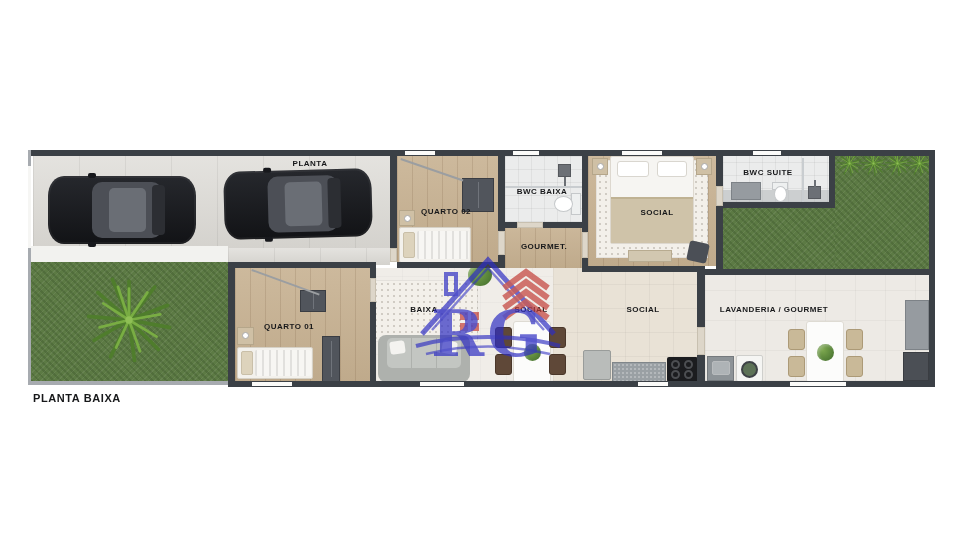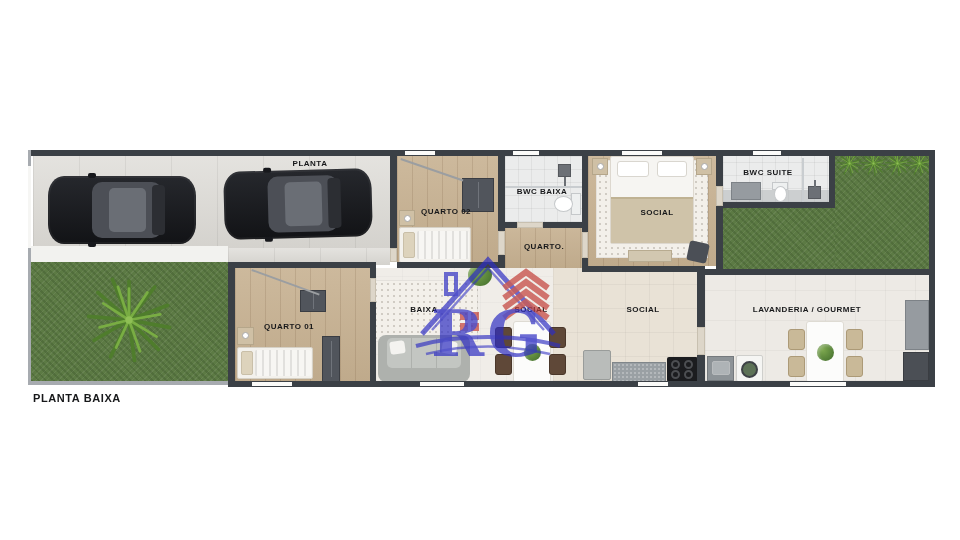--- a/index.html
+++ b/index.html
@@ -208,21 +208,21 @@
   #lb-garagem{left:310px;top:163px;}
   #lb-q2{left:446px;top:211px;}
   #lb-bs{left:542px;top:191px;}
   #lb-circul{left:544px;top:246px;}
   #lb-suite{left:657px;top:212px;}
   #lb-bu{left:768px;top:172px;}
   #lb-q1{left:289px;top:326px;}
   #lb-sala{left:424px;top:309px;}
   #lb-jantar{left:531px;top:309px;}
   #lb-coz{left:643px;top:309px;}
-  #lb-lav{left:807px;top:309px;}
+  #lb-lav{left:774px;top:309px;}
 
   
   #logo{left:408px;top:250px;width:160px;height:142px;z-index:50;pointer-events:none;opacity:.82;}
   #logo svg{left:0;top:0;}
   #logo .rg{left:0;right:0;top:52px;text-align:center;font-family:"DejaVu Serif",serif;font-weight:bold;font-size:64px;line-height:1;color:var(--logo-blue);letter-spacing:3px;opacity:.85;}
   .lgB{stroke:var(--logo-blue);fill:none;}
   .lgRf{fill:var(--logo-red);}
   .lgRs{stroke:var(--logo-red);fill:none;}
 </style>
 </head>
@@ -443,21 +443,21 @@
   <div id="win-su" class="window"></div>
   <div id="win-bu" class="window"></div>
   <div id="win-q1" class="window"></div>
   <div id="win-sala" class="window"></div>
   <div id="win-coz" class="window"></div>
   <div id="win-lav" class="window"></div>
 
   <div id="lb-garagem" class="room-label">PLANTA</div>
   <div id="lb-q2" class="room-label">QUARTO 02</div>
   <div id="lb-bs" class="room-label">BWC BAIXA</div>
-  <div id="lb-circul" class="room-label">QUARTO.</div>
+  <div id="lb-circul" class="room-label">GOURMET.</div>
   <div id="lb-suite" class="room-label">SOCIAL</div>
   <div id="lb-bu" class="room-label">BWC SUITE</div>
   <div id="lb-q1" class="room-label">QUARTO 01</div>
   <div id="lb-sala" class="room-label">BAIXA</div>
   <div id="lb-jantar" class="room-label">SOCIAL</div>
   <div id="lb-coz" class="room-label">SOCIAL</div>
   <div id="lb-lav" class="room-label">LAVANDERIA / GOURMET</div>
 
   <div id="plan-title">PLANTA BAIXA</div>
 

